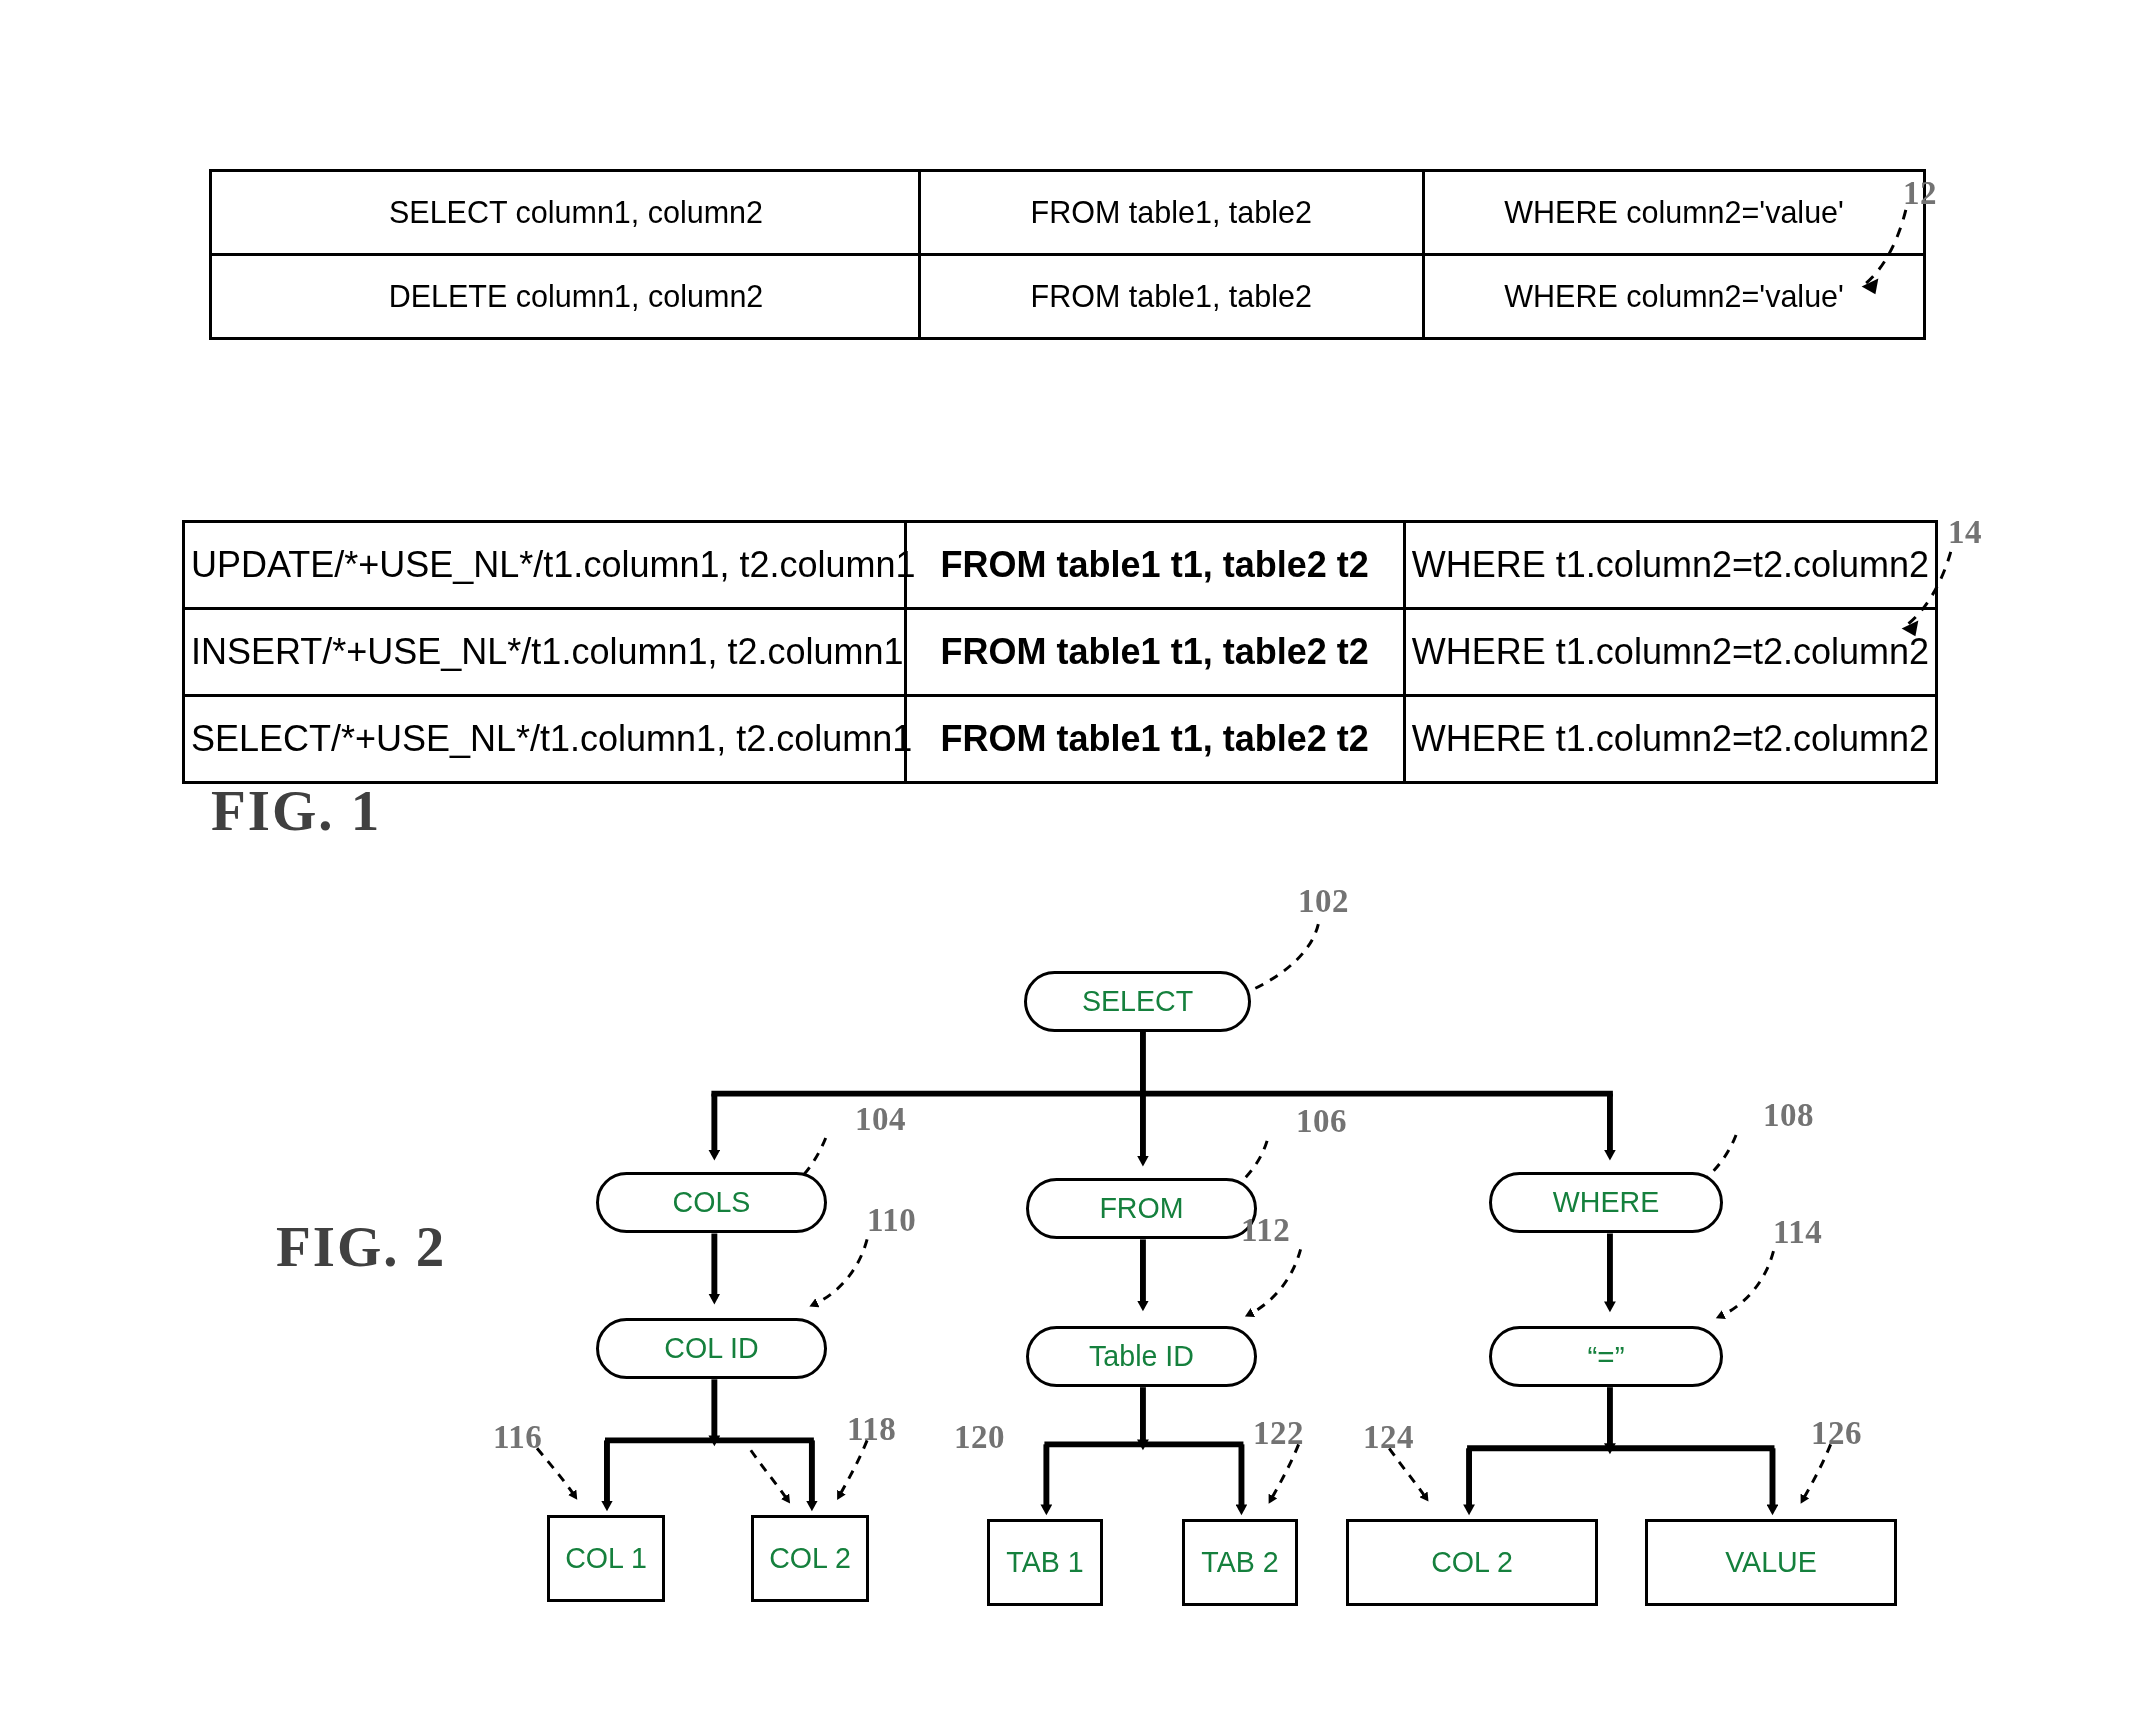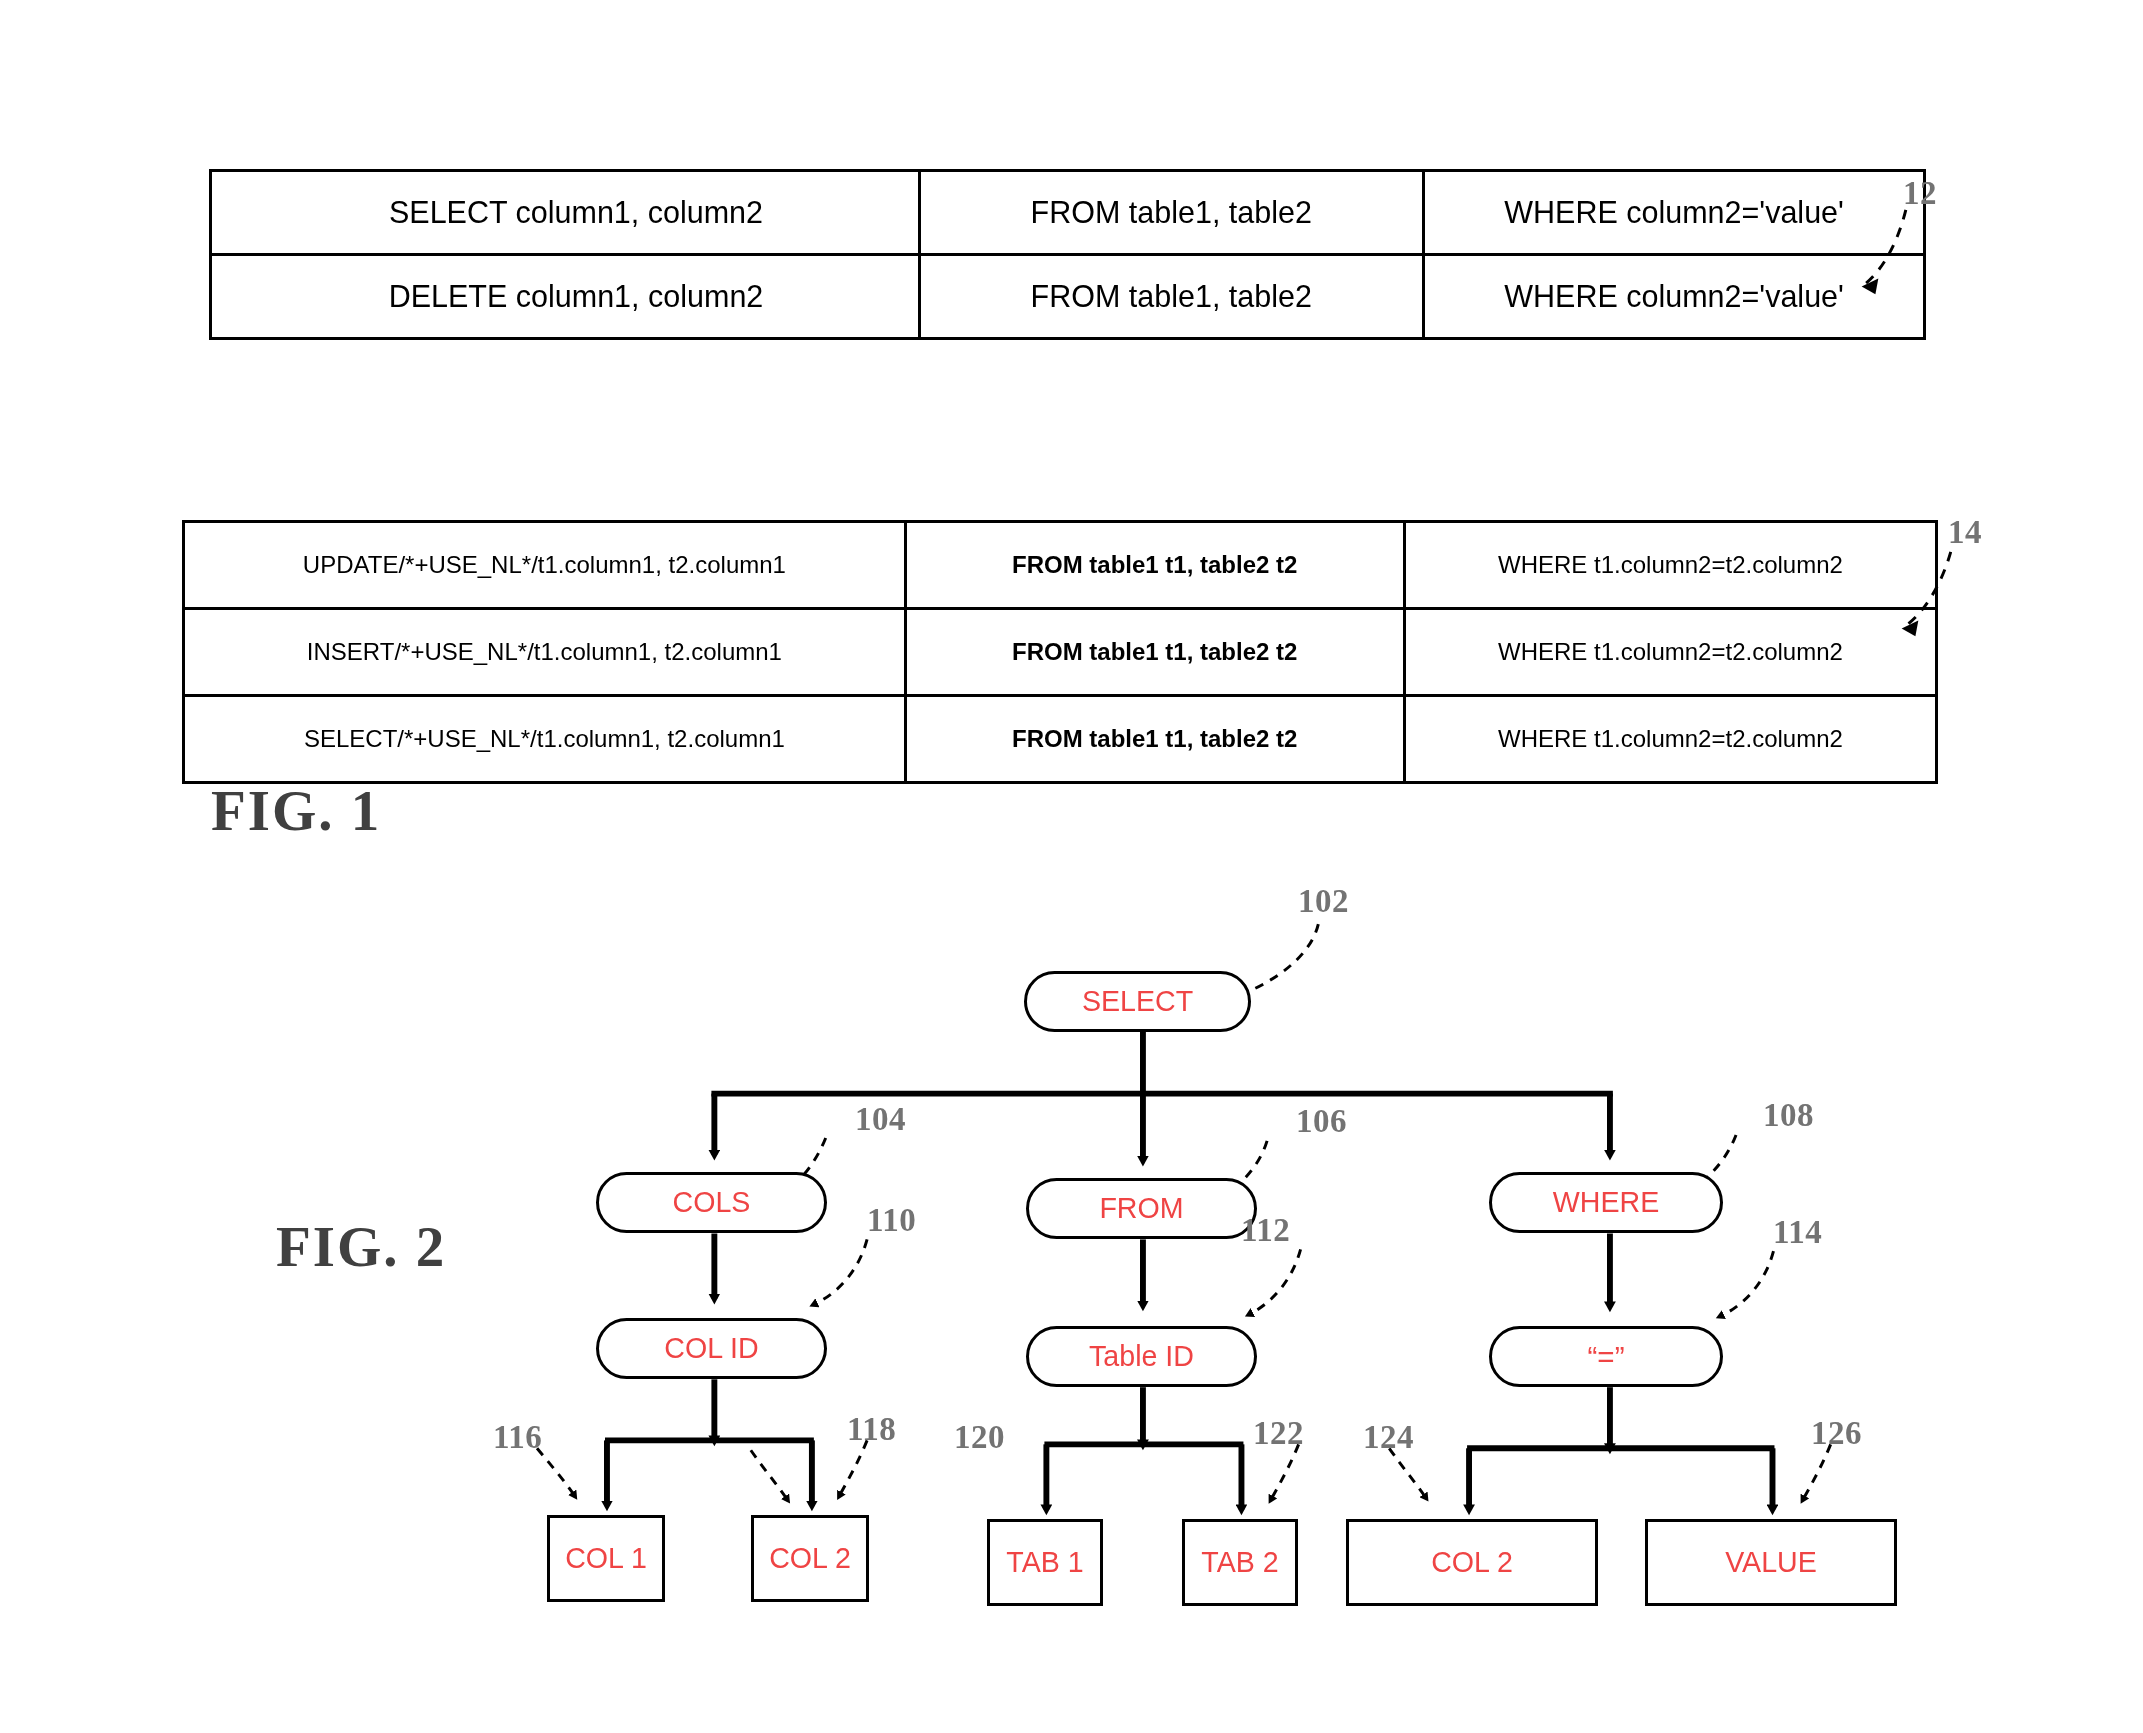--- a/index.html
+++ b/index.html
@@ -44,21 +44,21 @@
   #table-12 td.c2 { width: 489px; }
   #table-12 td.c3 { width: 487px; }
 
   #table-14 {
     left: 182px;
     top: 520px;
     width: 1709px;
   }
   #table-14 td {
     height: 84px;
-    font-size: 24px;
+    font-size: 36px;
     padding: 0 5.9px;
   }
   #table-14 td.c1 { width: 707px; }
   #table-14 td.c2 { width: 484px; font-weight: bold; }
   #table-14 td.c3 { width: 518px; }
 
   
   .ref-num {
     position: absolute;
     font-family: "Liberation Serif", serif;
@@ -93,21 +93,21 @@
   }
   .node {
     position: absolute;
     box-sizing: border-box;
     border: 3.9px solid #000;
     background: #fff;
     display: flex;
     align-items: center;
     justify-content: center;
     font-size: 28.6px;
-    color: #ef4444;
+    color: #15803d;
     white-space: nowrap;
   }
   .node.rounded { border-radius: 45px; }
   .node.rect { border-radius: 0; border-width: 3px; }
 
   #tree-svg {
     position: absolute;
     left: 0; top: 0;
     width: 2144px; height: 1734px;
     pointer-events: none;

